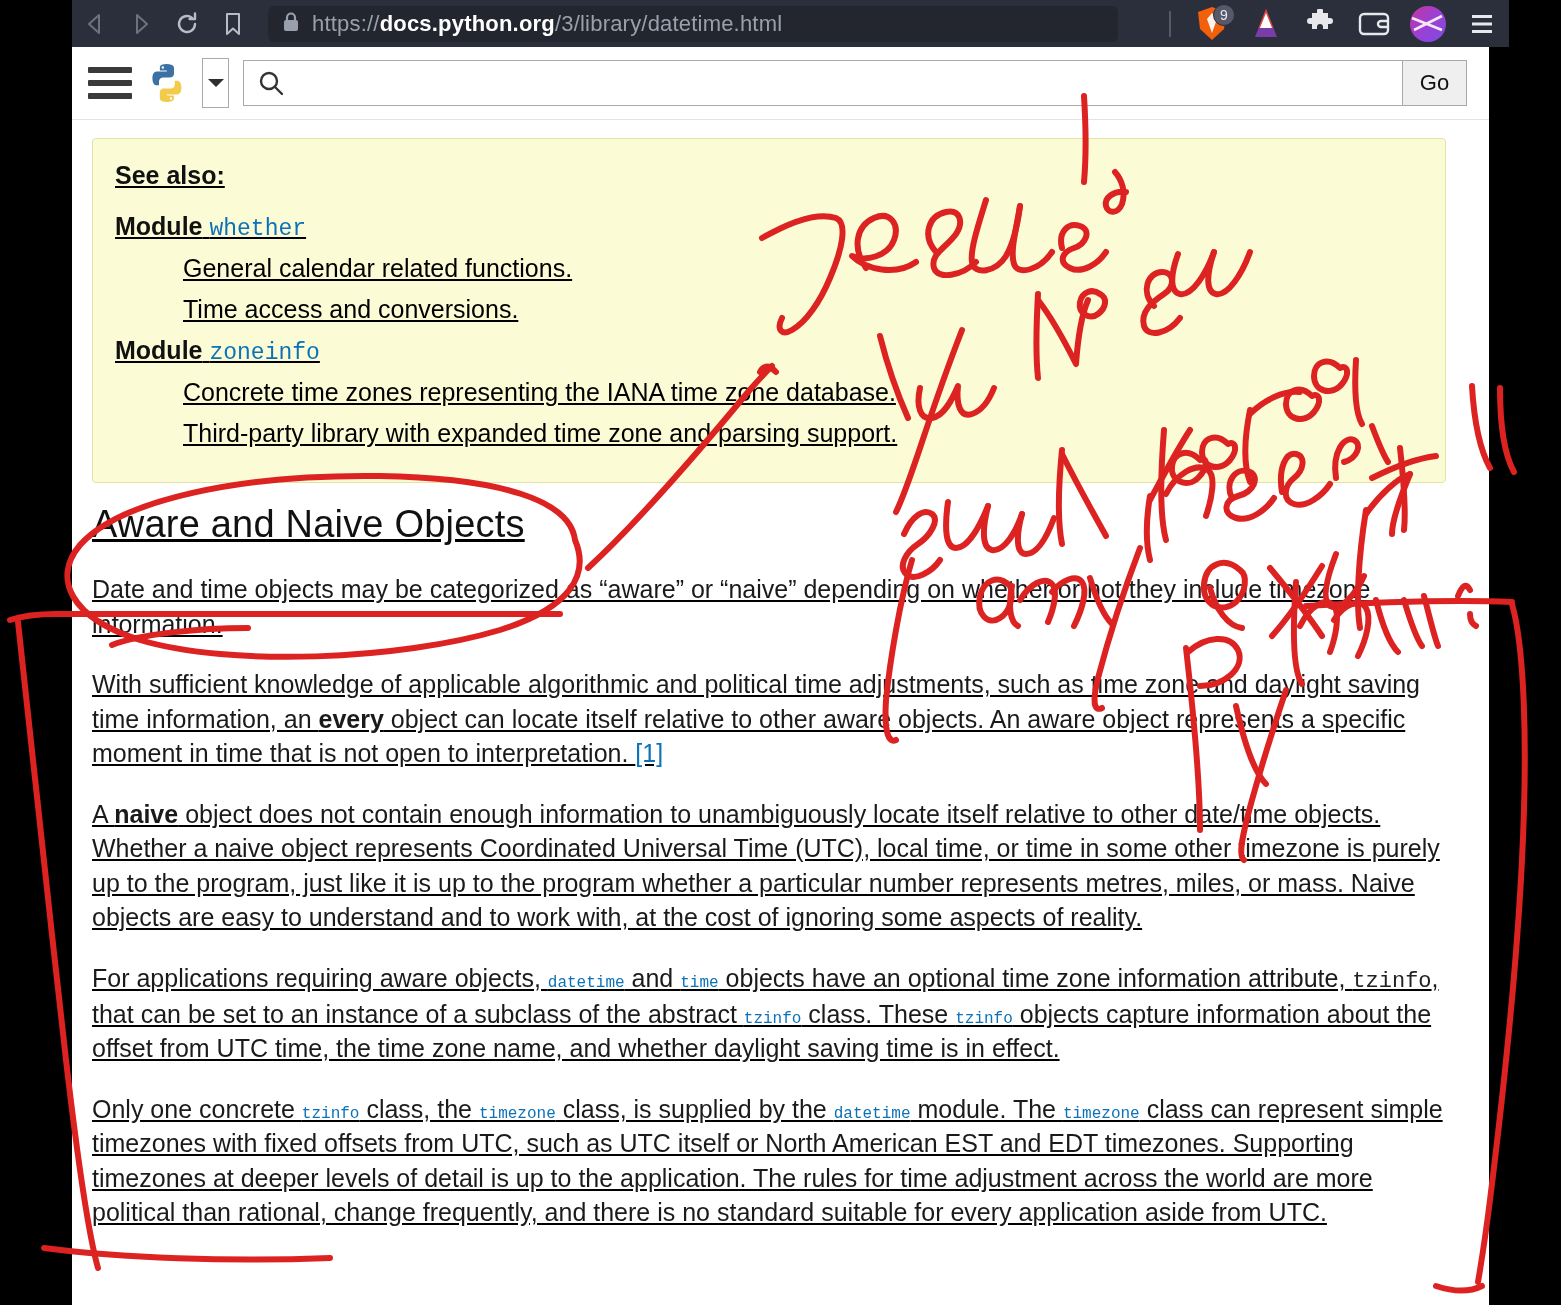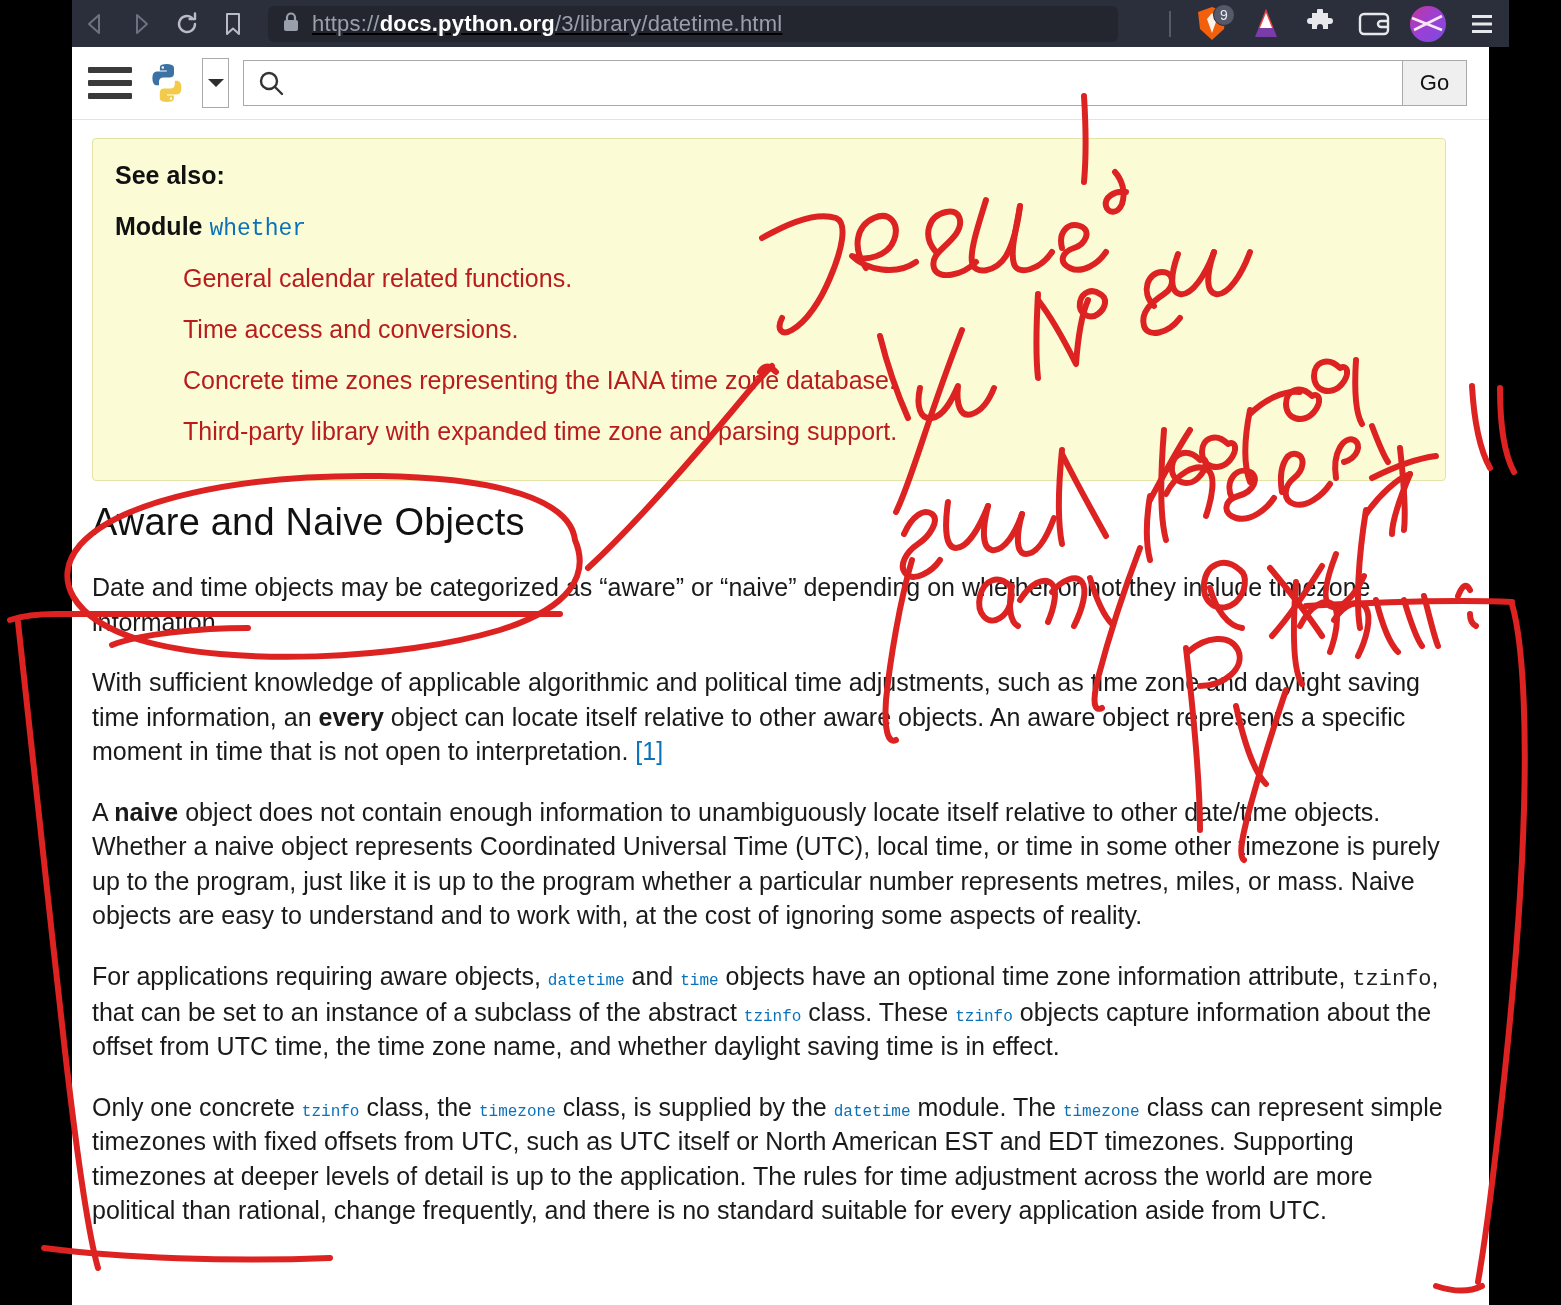--- a/index.html
+++ b/index.html
@@ -9,21 +9,21 @@
     background:#000;
     font-family:"Liberation Sans", sans-serif;
     overflow:hidden;
     position:relative;
   }
 
   
   #browser-chrome{
     position:absolute; left:0; top:0; width:1561px; height:47px;
     background:#2b2e3b;
-    display:flex; align-items:center;text-decoration:underline;
+    display:flex; align-items:center;
   }
   #chrome-left-pad{ width:72px; height:47px; background:#000; flex:0 0 auto; }
   .nav-btn{
     width:46px; height:47px; display:flex; align-items:center; justify-content:center;
     color:#b9bcc6; flex:0 0 auto;
   }
   .nav-btn.dim { color:#6e7280; }
   .nav-btn svg{ display:block; }
 
   #url-field{
@@ -83,37 +83,37 @@
   #search-input{
     flex:1 1 auto; border:0; outline:0; font-size:20px;
     font-family:"Liberation Sans", sans-serif; padding:0 4px;
   }
   #go-button{
     width:64px; background:#efefef; border-left:1px solid #a9a9a9;
     display:flex; align-items:center; justify-content:center;
     font-size:22px; color:#111; cursor:pointer;
   }
 
-  #content{ padding:18px 43px 0 20px; }
+  #content{ padding:18px 43px 0 20px;text-decoration:underline; }
 
   
   #seealso{
     background:#fbfbd6; border:1px solid #e3e3a8; border-radius:4px;
     padding:16px 22px 22px 22px; margin:0 0 4px 0;
     position:relative;
   }
   #seealso-title{ font-size:25px; font-weight:bold; color:#111; margin:6px 0 22px 0; }
   .sa-entry{ margin-bottom:12px; }
   .sa-head{ font-size:25px; color:#111; }
   .sa-head b{ font-weight:bold; }
   .sa-mod{
     font-family:"Liberation Mono", monospace; color:#0b72b9; font-size:23px;
   }
   .sa-link{ color:#0b72b9; font-weight:bold; }
-  .sa-desc{ font-size:25px; color:#b91c1c; margin:22px 0 0 68px; }
+  .sa-desc{ font-size:25px; color:#000000; margin:12px 0 0 68px; }
 
   
   h1.section-title{
     font-size:38px; font-weight:normal; color:#111;
     margin:20px 0 26px 0; letter-spacing:.2px;
   }
   p.body{
     font-size:25px; line-height:1.38; color:#1a1a1a; margin:0 0 26px 0;
   }
   p.body b{ font-weight:bold; }
@@ -270,20 +270,22 @@
         <div class="sa-head"><b>Module</b>
           <span class="sa-mod">whether</span></div>
         <div class="sa-desc">General calendar related functions.</div>
       </div>
 
       <div class="sa-entry">
         <div class="sa-desc">Time access and conversions.</div>
       </div>
 
       <div class="sa-entry">
+        <div class="sa-head"><b>Module</b>
+          <span class="sa-mod">zoneinfo</span></div>
         <div class="sa-desc">Concrete time zones representing the IANA time zone database.</div>
       </div>
 
       <div class="sa-entry">
         <div class="sa-desc">Third-party library with expanded time zone and parsing support.</div>
       </div>
     </div>
 
     <h1 class="section-title">Aware and Naive Objects</h1>
 

